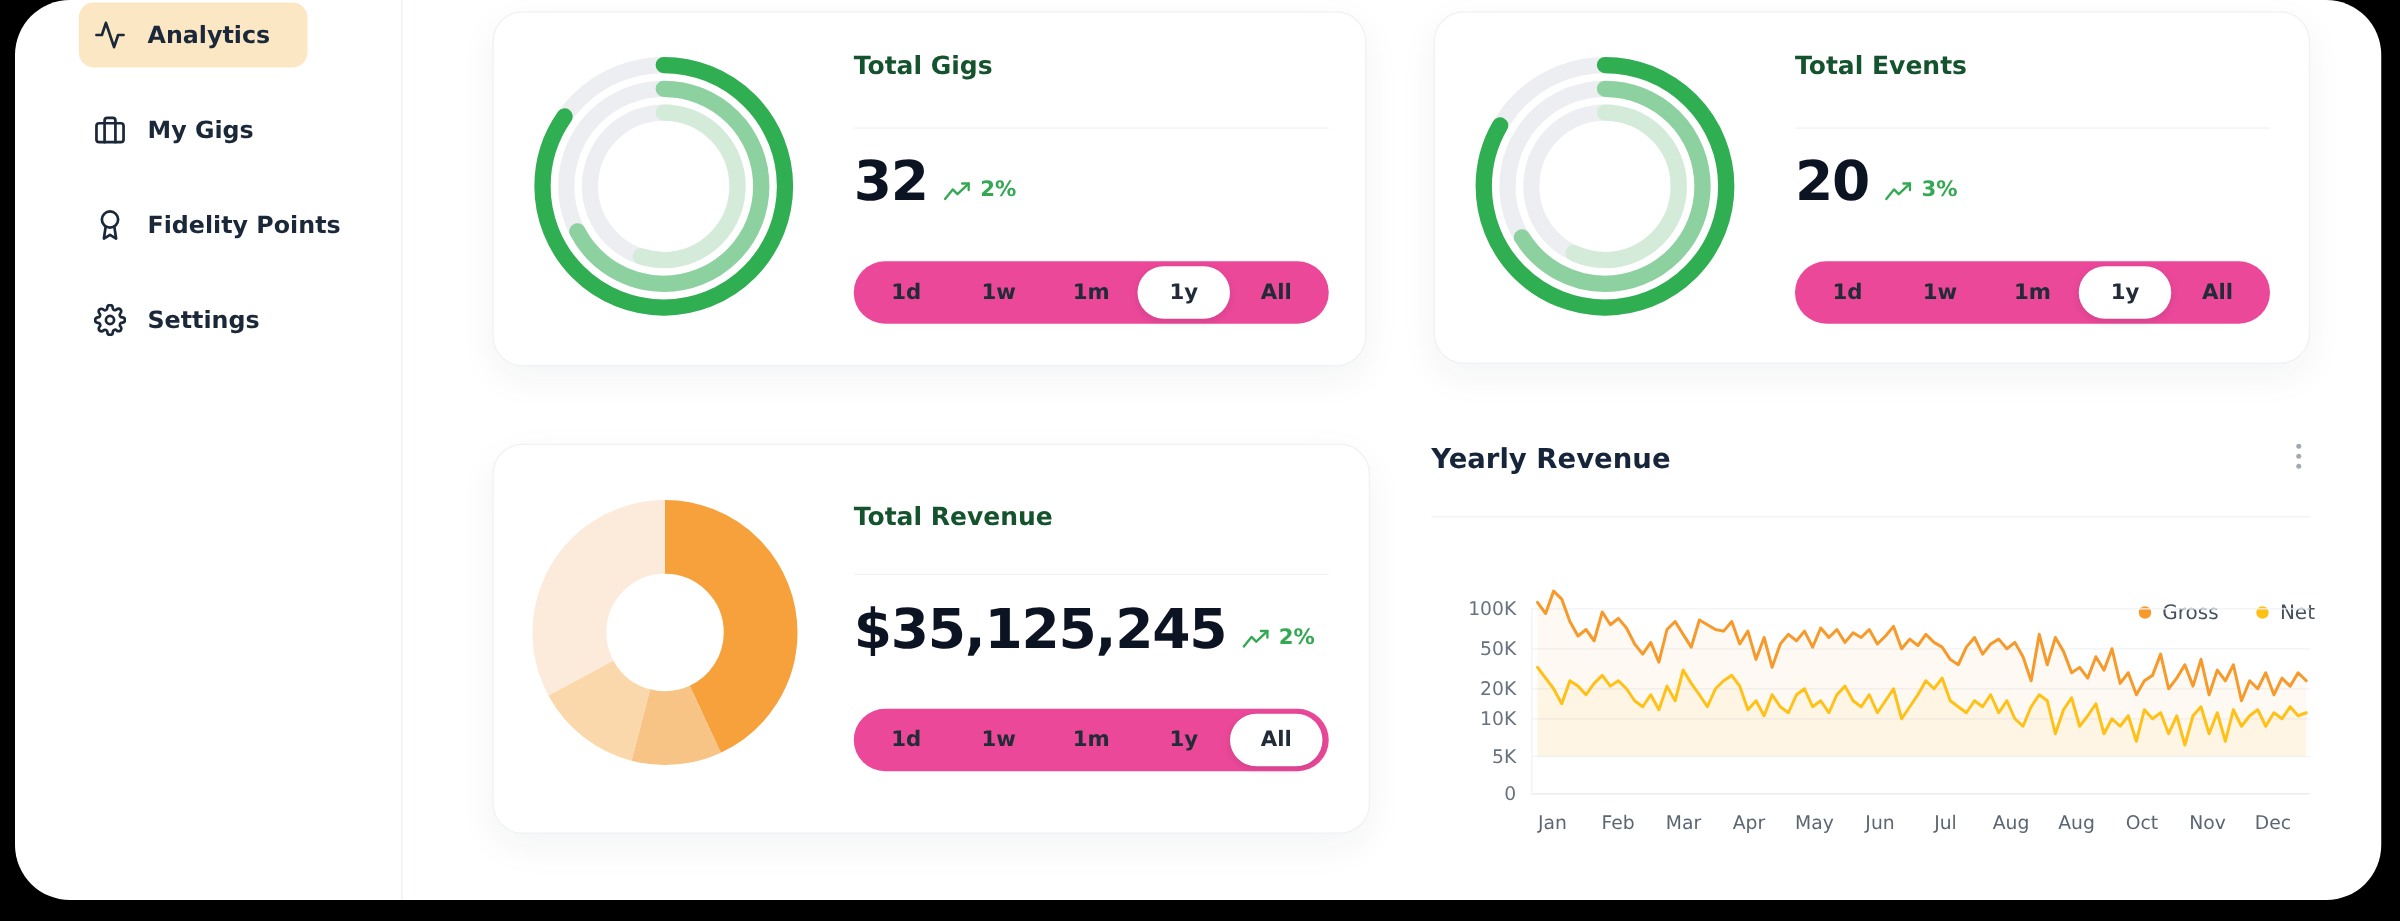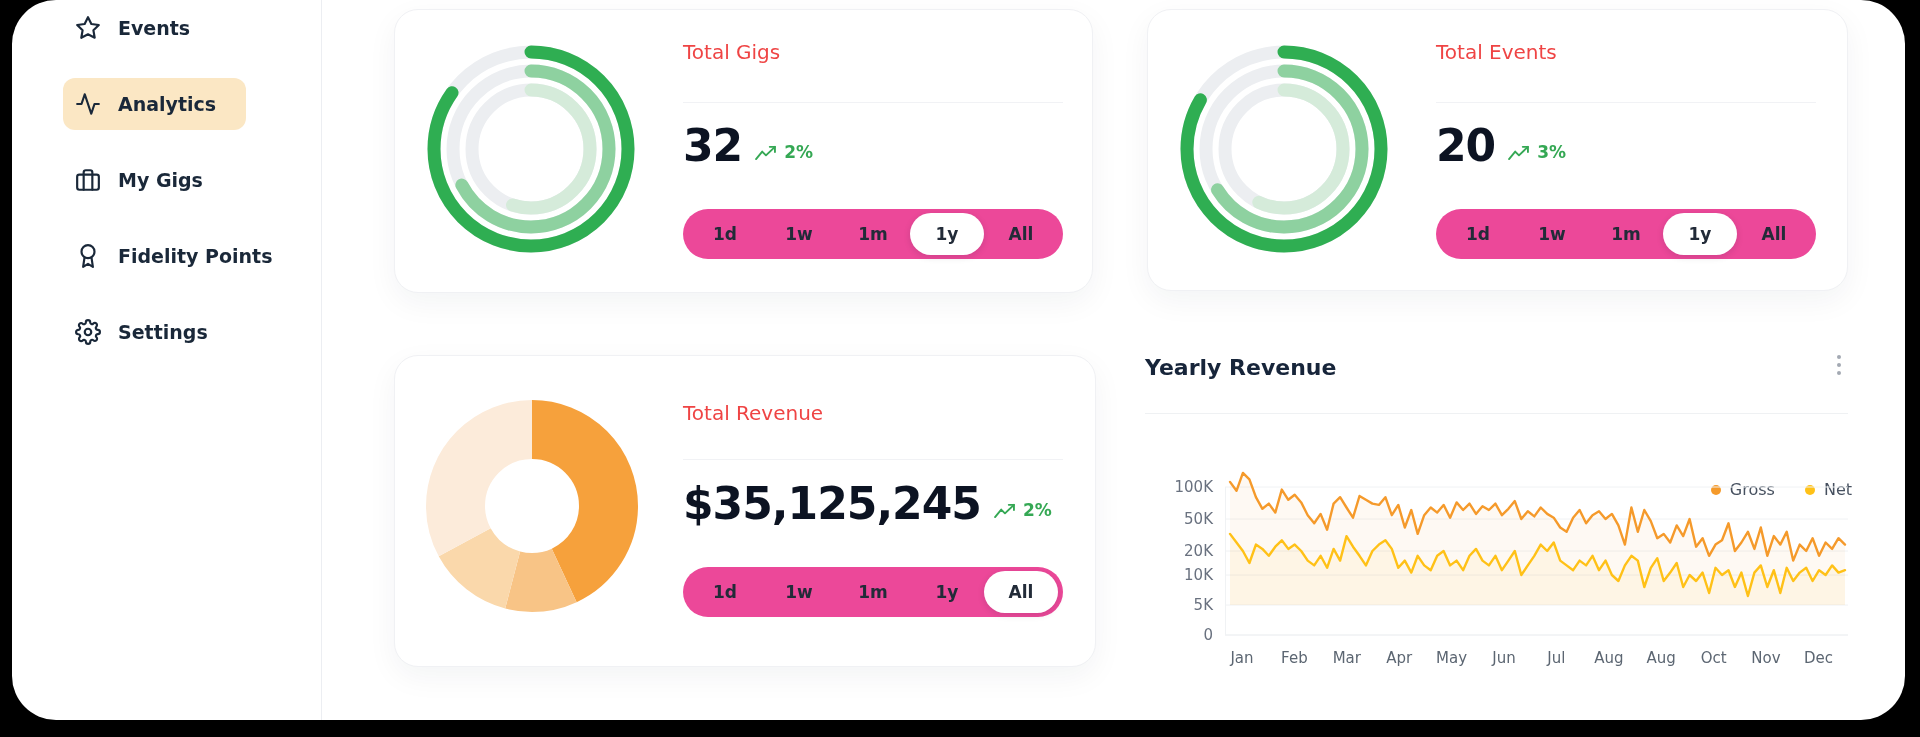--- a/index.html
+++ b/index.html
@@ -30,21 +30,21 @@
   .nav-item .ic svg { width:26px; height:26px; stroke:#1A2839; }
   
   .card {
     position:absolute; background:#fff;
     border:1px solid #F0F1F4; border-radius:24px;
     box-shadow:0 10px 30px rgba(20,30,50,.05);
   }
   #card-gigs    { left:394px;  top:9px;   width:699px; height:284px; }
   #card-events  { left:1147px; top:9px;   width:701px; height:282px; }
   #card-revenue { left:394px;  top:355px; width:702px; height:312px; }
-  .card .ctitle { position:absolute; left:288px; top:30px; font-size:20px; font-weight:400; color:#ef4444; }
+  .card .ctitle { position:absolute; left:288px; top:30px; font-size:20px; font-weight:700; color:#14532d; }
   .card .cdivider { position:absolute; left:288px; top:92px; width:380px; height:1px; background:#F1F2F5; }
   .card .value-row { position:absolute; left:288px; top:112px; display:flex; align-items:flex-end; gap:12px; }
   .card .value { font-size:44px; font-weight:800; color:#0C1322; line-height:1.1; letter-spacing:-1px; }
   .trend { display:flex; align-items:center; gap:7px; padding-bottom:8px; color:#35A854; font-size:17px; font-weight:600; }
   .trend svg { width:23px; height:17px; stroke:#35A854; }
   .pillbar {
     position:absolute; left:288px; top:199px; width:380px; height:50px;
     background:#ec4899; border-radius:26px;
     display:flex; align-items:center; padding:0 5px;
   }
@@ -77,28 +77,20 @@
   .months { position:absolute; left:1225px; top:649px; width:623px; height:20px; }
   .months span { position:absolute; transform:translateX(-50%); font-size:15px; color:#5C6672; }
 </style>
 </head>
 <body>
 
 <div class="window"></div>
 
 <div class="sidebar">
   <nav class="nav" id="sidebar-nav">
-      <div class="nav-item">
-        <span class="ic">
-          <svg viewBox="0 0 24 24" fill="none" stroke-width="2" stroke-linecap="round" stroke-linejoin="round">
-            <polygon points="12 2 15.09 8.26 22 9.27 17 14.14 18.18 21.02 12 17.77 5.82 21.02 7 14.14 2 9.27 8.91 8.26 12 2"></polygon>
-          </svg>
-        </span>
-        <span>Events</span>
-      </div>
       <div class="nav-item active">
         <span class="ic">
           <svg viewBox="0 0 24 24" fill="none" stroke-width="2" stroke-linecap="round" stroke-linejoin="round">
             <polyline points="22 12 18 12 15 21 9 3 6 12 2 12"></polyline>
           </svg>
         </span>
         <span>Analytics</span>
       </div>
       <div class="nav-item">
         <span class="ic">

